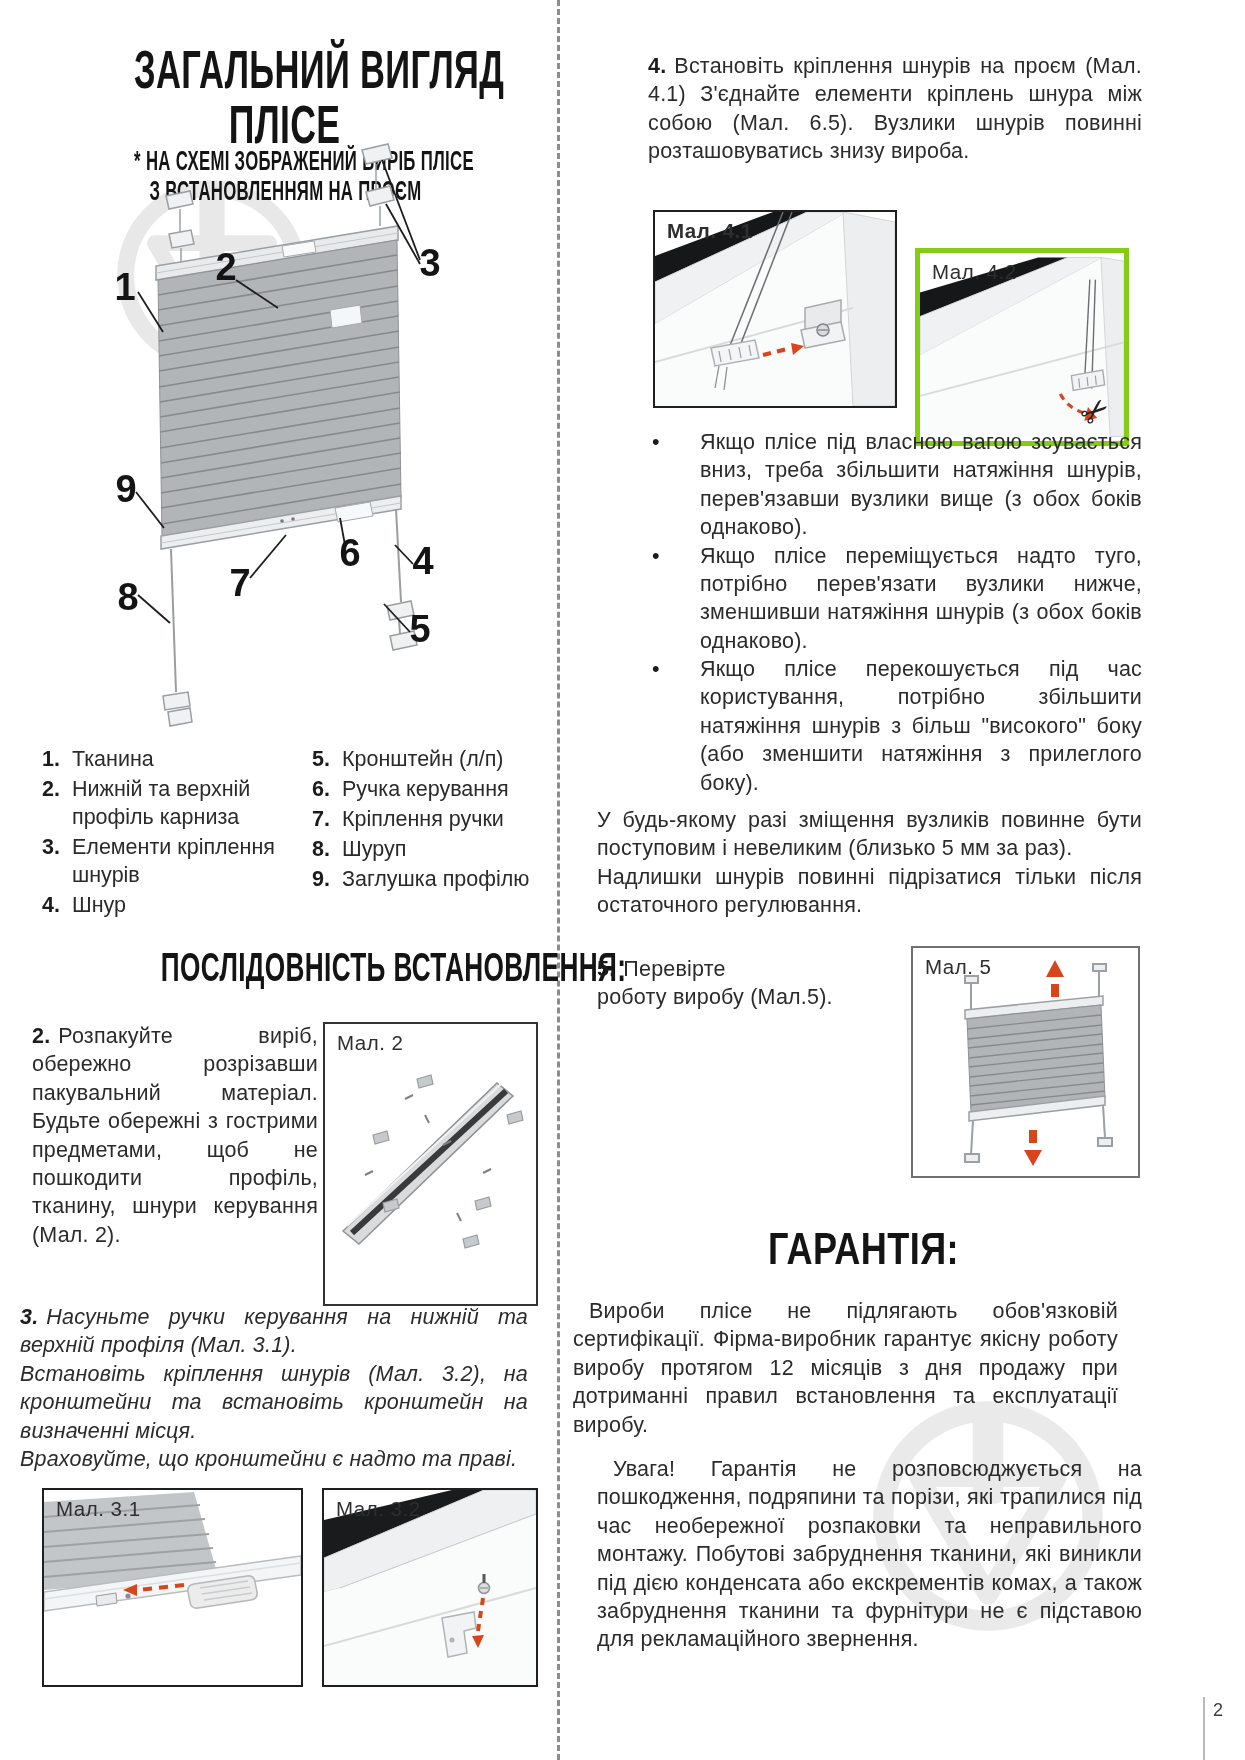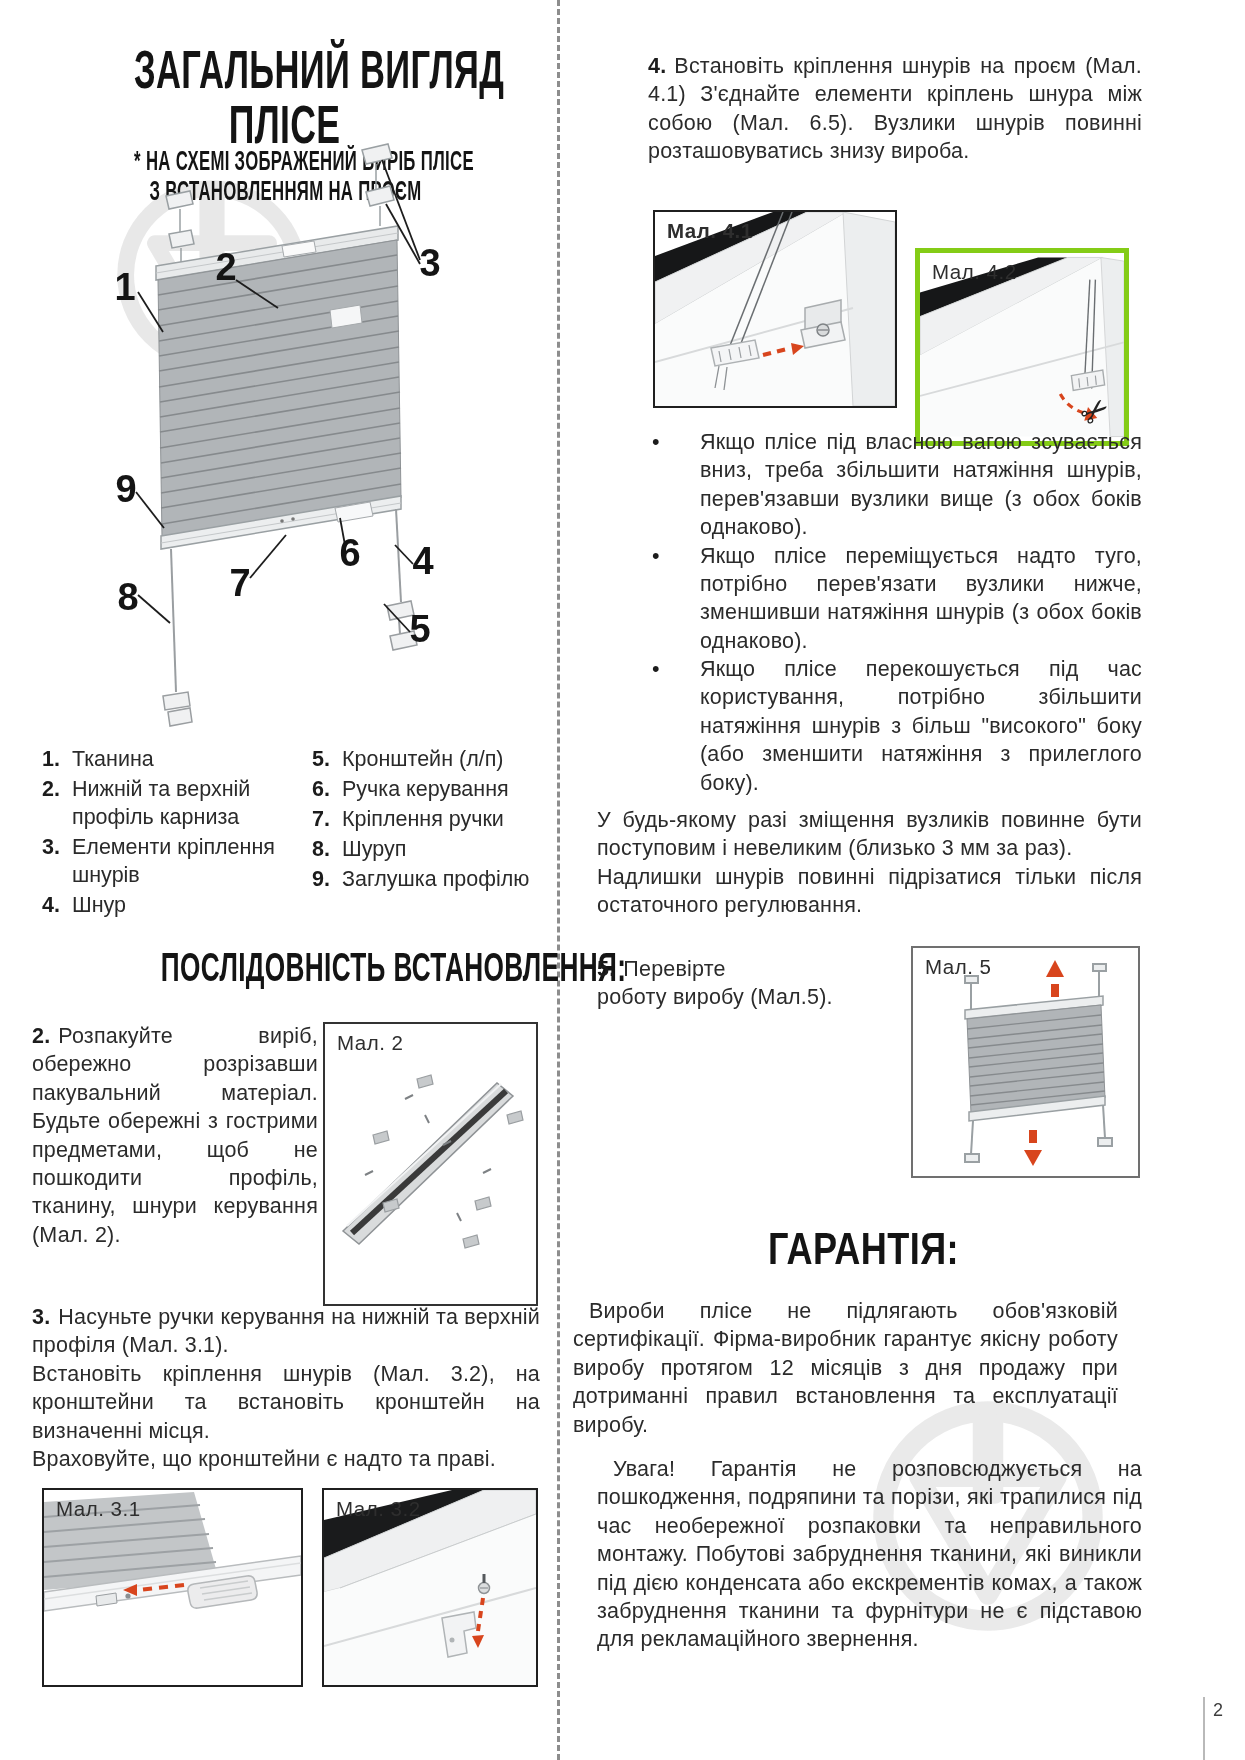--- a/index.html
+++ b/index.html
@@ -233,21 +233,21 @@
         <line x1="80" y1="46" x2="88" y2="42"></line>
           <line x1="118" y1="92" x2="126" y2="88"></line>
         <line x1="40" y1="122" x2="48" y2="118"></line>
           <line x1="158" y1="120" x2="166" y2="116"></line>
         <line x1="100" y1="62" x2="104" y2="70"></line>
           <line x1="132" y1="160" x2="136" y2="168"></line>
       </g>
     </svg>
   </div>
 
-  <div class="abs txt j z1" style="left:32px;top:1303px;width:508px;">
+  <div class="abs txt j z1" style="left:20px;top:1303px;width:508px;font-style:italic;">
     <div class="j"><b>3.</b><span>Насуньте ручки керування на нижній та верхній профіля (Мал. 3.1).</span></div>
     <div class="j"><span>Встановіть кріплення шнурів (Мал. 3.2), на кронштейни та встановіть кронштейн на визначенні місця.</span></div>
     <div><span>Враховуйте, що кронштейни є надто та праві.</span></div>
   </div>
 
   <div class="fig" id="fig31">
     <span class="fig-label">Мал. 3.1</span>
     <svg viewBox="0 0 257 195">
       <polygon points="0,12 150,2 174,86 0,100" fill="#c3c6c8"></polygon>
       <g stroke="#9da1a4" stroke-width="2">
@@ -370,21 +370,21 @@
       <span class="dot">•</span>
       <div class="btxt j">Якщо плісе переміщується надто туго, потрібно перев'язати вузлики нижче, зменшивши натяжіння шнурів (з обох боків однаково).</div>
     </div>
     <div class="bullet-row">
       <span class="dot">•</span>
       <div class="btxt j">Якщо плісе перекошується під час користування, потрібно збільшити натяжіння шнурів з більш "високого" боку (або зменшити натяжіння з прилеглого боку).</div>
     </div>
   </div>
 
   <div class="abs txt z1" style="left:597px;top:806px;width:545px;">
-    <div class="j">У будь-якому разі зміщення вузликів повинне бути поступовим і невеликим (близько 3 мм за раз).</div>
+    <div class="j">У будь-якому разі зміщення вузликів повинне бути поступовим і невеликим (близько 5 мм за раз).</div>
     <div class="j">Надлишки шнурів повинні підрізатися тільки після остаточного регулювання.</div>
   </div>
 
   <div class="abs txt z1" style="left:597px;top:955px;width:300px;">
     <div><b>5.</b><span>Перевірте</span></div>
     <div>роботу виробу (Мал.5).</div>
   </div>
 
   <div class="fig" id="fig5">
     <span class="fig-label">Мал. 5</span>

